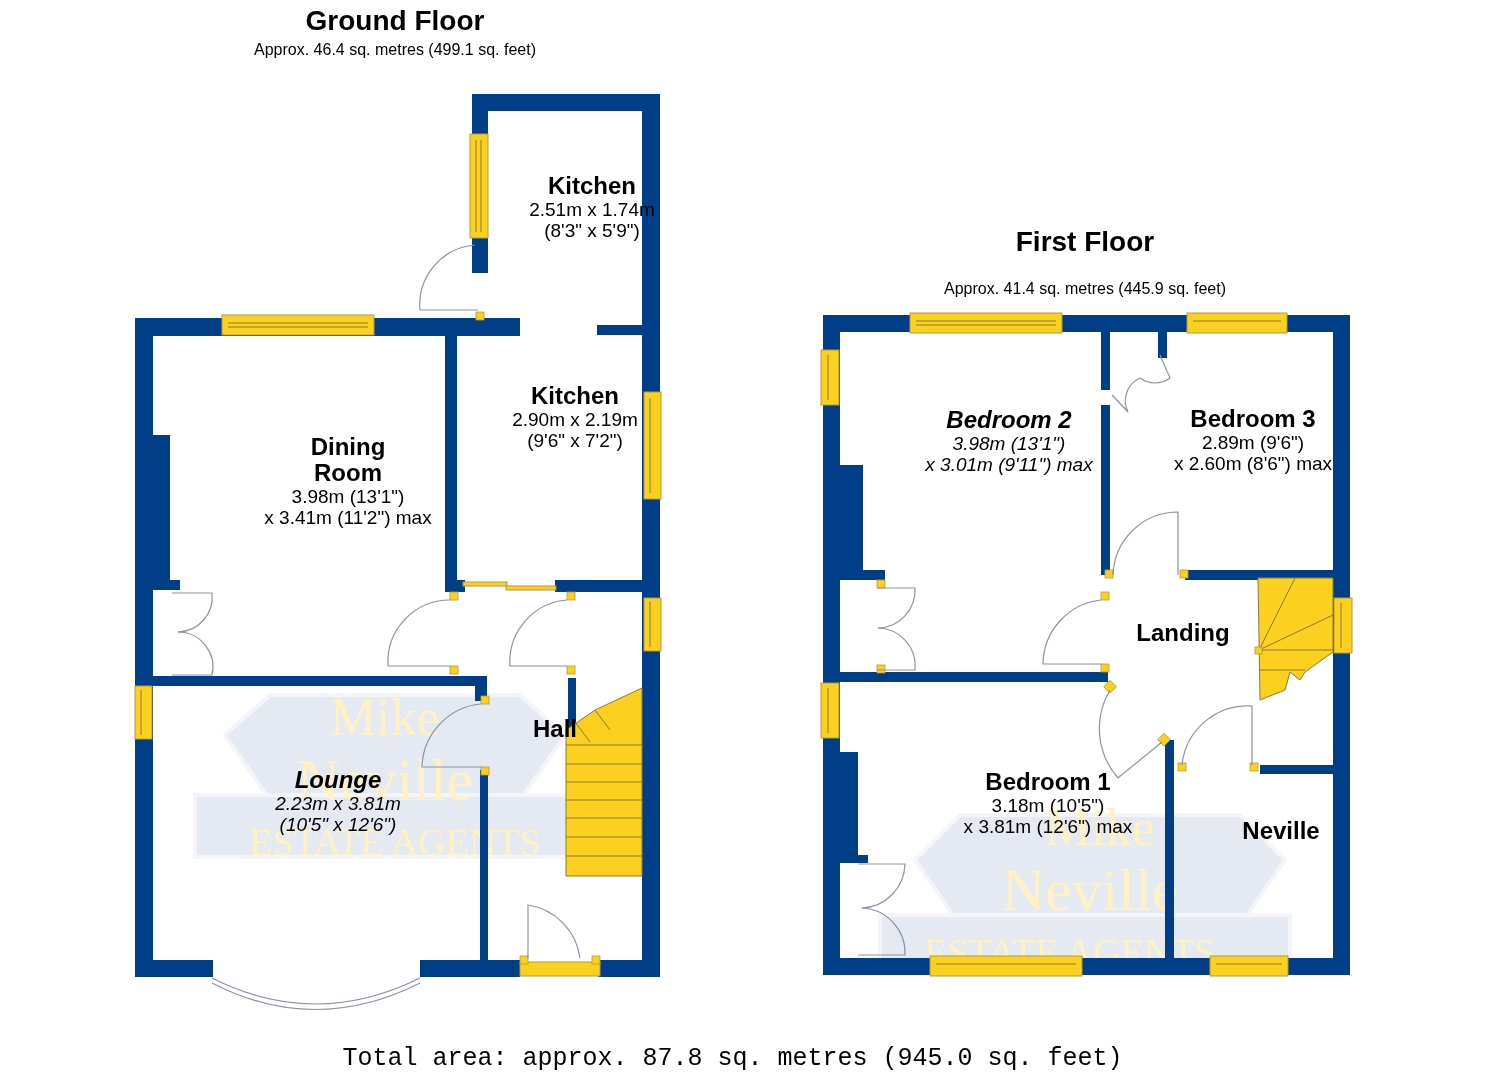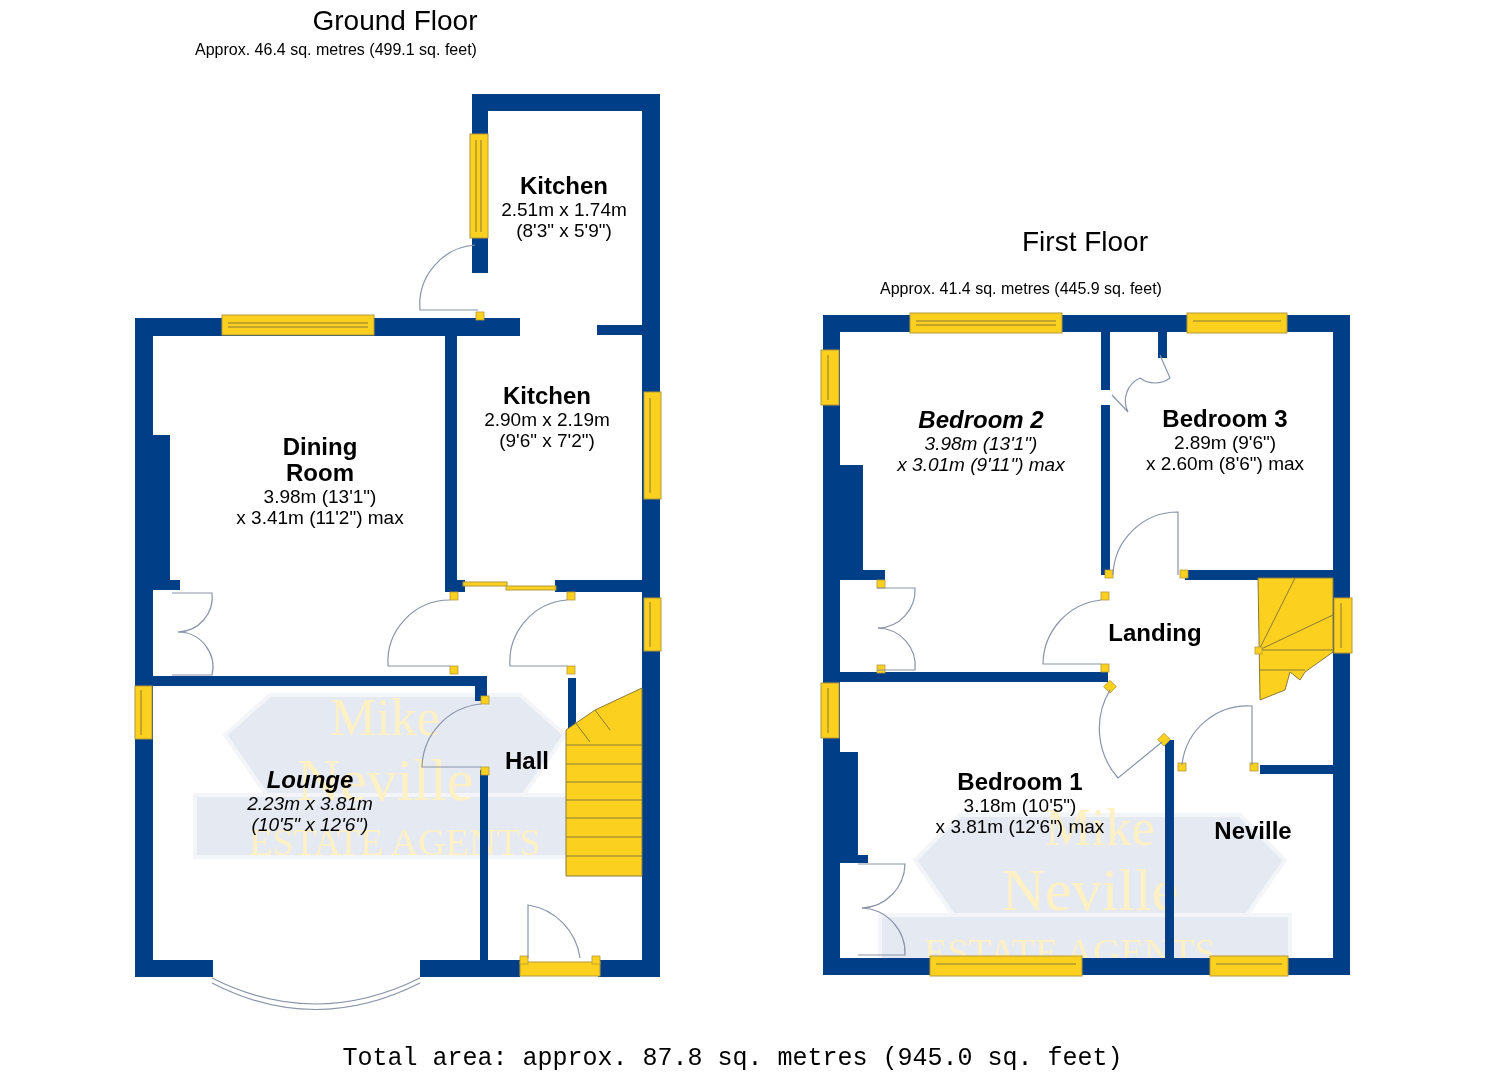--- a/index.html
+++ b/index.html
@@ -1,28 +1,28 @@
 <!DOCTYPE html>
 <html><head>
 <meta charset="utf-8">
 <style>
   html, body { margin: 0; padding: 0; background: #ffffff; }
   body { width: 1485px; height: 1080px; position: relative; overflow: hidden;
          font-family: "Liberation Sans", sans-serif; color: #000; }
-  .floor-title { position: absolute; text-align: center; font-weight: normal; font-size: 28px; line-height: 30px; }
-  .floor-sub { position: absolute; font-size: 16px; line-height: 18px; }
+  .floor-title { position: absolute; text-align: center; font-weight: bold; font-size: 28px; line-height: 30px; }
+  .floor-sub { position: absolute; text-align: center; font-size: 16px; line-height: 18px; }
   .total { position: absolute; left: 0; width: 1465px; top: 1044px; text-align: center; font-size: 25px; font-family: Liberation Mono, monospace; }
   svg { position: absolute; left: 0; top: 0; }
   .wall { fill: #003f87; }
   .win { fill: #fcd01e; stroke: #b49a3a; stroke-width: 1; }
   .winline { fill: none; stroke: #8a7a3a; stroke-width: 1; }
   .jamb { fill: #fcd01e; stroke: #b49a3a; stroke-width: 0.8; }
   .swing { fill: none; stroke: #8a93a8; stroke-width: 1.2; }
   .stair { fill: #fcd01e; stroke: #8a7a3a; stroke-width: 1; }
-  .lbl { position: absolute; text-align: center; white-space: nowrap; }
+  .lbl { position: absolute; text-align: center; white-space: nowrap; padding-left: 28px; }
   .lbl .nm { font-weight: bold; font-size: 24px; line-height: 26px; display: block; }
   .lbl .dm { font-size: 19px; line-height: 21px; display: block; }
   .wm-text { font-family: "Liberation Serif", serif; fill: #fff1c0; }
 </style>
 </head>
 <body>
 
 <div class="floor-title" style="left:245px; width:300px; top:6px;">Ground Floor</div>
 <div class="floor-sub" style="left:195px; width:400px; top:41px;">Approx. 46.4 sq. metres (499.1 sq. feet)</div>
 <div class="floor-title" style="left:935px; width:300px; top:227px;">First Floor</div>
@@ -207,21 +207,21 @@
   <span class="nm">Kitchen</span>
   <span class="dm">2.90m x 2.19m</span>
   <span class="dm">(9'6" x 7'2")</span>
 </div>
 <div class="lbl" style="left:200px; width:240px; top:434px;">
   <span class="nm">Dining</span>
   <span class="nm">Room</span>
   <span class="dm">3.98m (13'1")</span>
   <span class="dm">x 3.41m (11'2") max</span>
 </div>
-<div class="lbl" style="left:492px; width:70px; top:716px;margin-top:32px;">
+<div class="lbl" style="left:492px; width:70px; top:716px;">
   <span class="nm">Hall</span>
 </div>
 <div class="lbl" style="left:210px; width:200px; top:767px;font-style:italic;">
   <span class="nm">Lounge</span>
   <span class="dm">2.23m x 3.81m</span>
   <span class="dm">(10'5" x 12'6")</span>
 </div>
 
 <div class="lbl" style="left:870px; width:222px; top:407px;font-style:italic;">
   <span class="nm">Bedroom 2</span>

